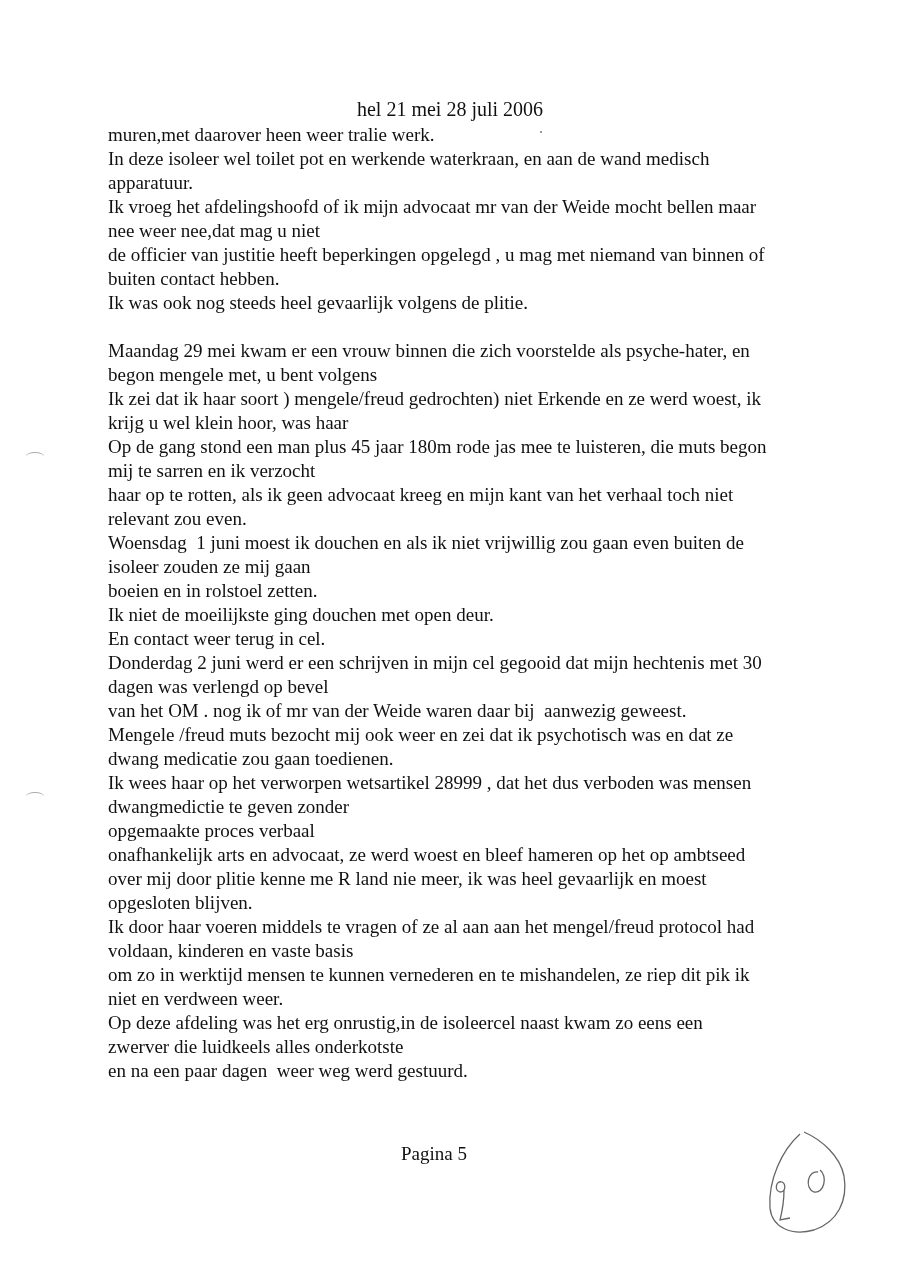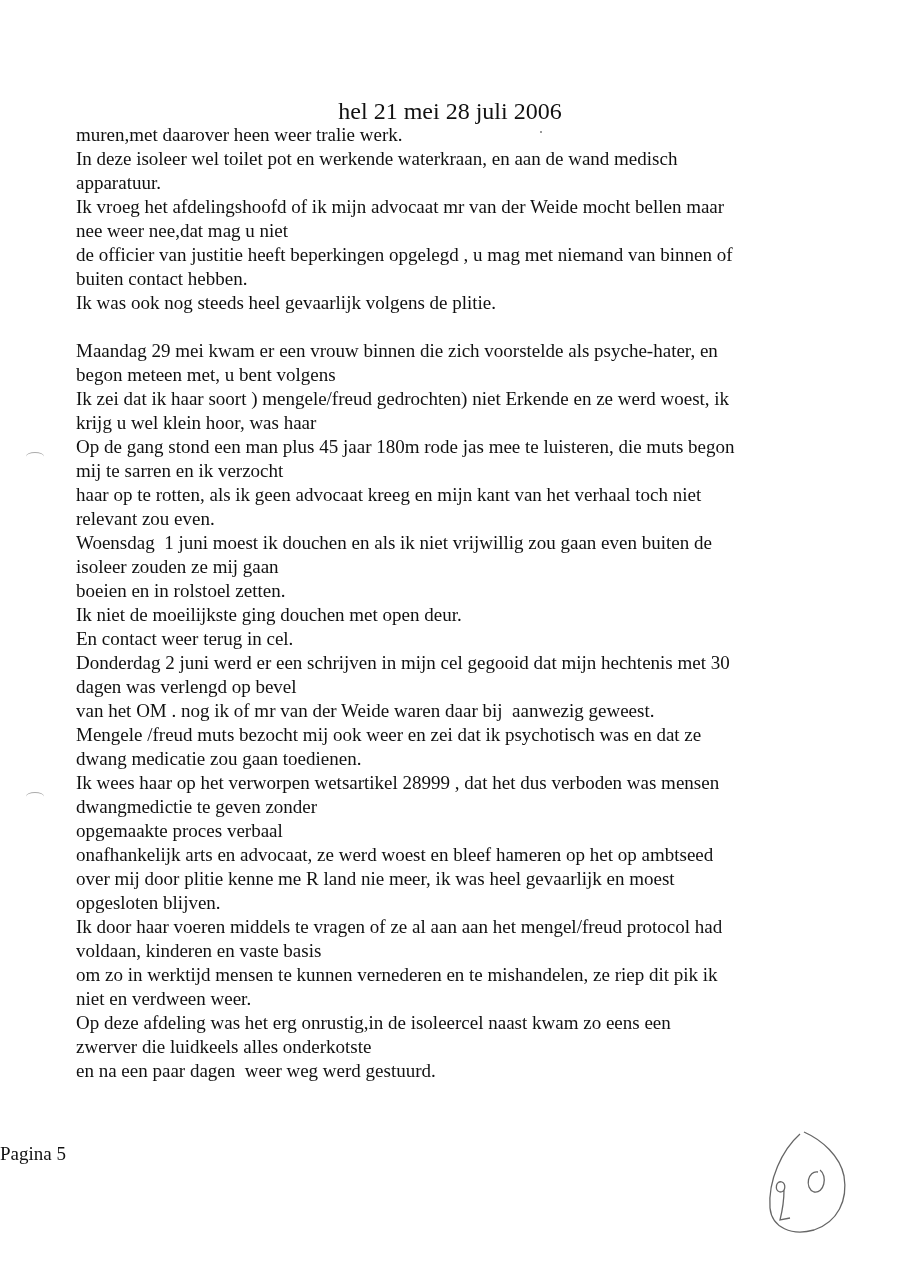--- a/index.html
+++ b/index.html
@@ -1,24 +1,24 @@
 <!DOCTYPE html>
 <html><head>
 <meta charset="utf-8">
 <style>
   html, body { margin: 0; padding: 0; background: #ffffff; }
   body { width: 900px; height: 1272px; position: relative; overflow: hidden;
          font-family: "Liberation Serif", serif; color: #111; }
   .page-title { position: absolute; top: 98px; left: 0; width: 900px; text-align: center;
-                font-size: 24px; }
+                font-size: 20px; }
   .body-text { position: absolute; top: 123px; left: 76px; width: 780px;
                font-size: 19px; line-height: 24px; }
-  .line { white-space: pre; height: 24px; }
+  .line { white-space: pre; height: 24px; margin-left: 32px; }
   .blank { height: 24px; }
-  .footer { position: absolute; top: 1143px; left: 0; width: 868px; text-align: left;
+  .footer { position: absolute; top: 1143px; left: 0; width: 868px; text-align: center;
             font-size: 19px; }
   .punch { position: absolute; left: 26px; width: 18px; height: 8px;
            border-top: 1px solid #aaa; border-radius: 50% 50% 0 0; }
   .stamp { position: absolute; left: 762px; top: 1130px; width: 88px; height: 108px; }
   .dot { position: absolute; left: 540px; top: 131px; width: 2px; height: 2px; background:#999; }
 </style>
 </head>
 <body>
 
 <div class="page-title">hel 21 mei 28 juli 2006</div>
@@ -28,21 +28,21 @@
   <div class="line">muren,met daarover heen weer tralie werk.</div>
   <div class="line">In deze isoleer wel toilet pot en werkende waterkraan, en aan de wand medisch</div>
   <div class="line">apparatuur.</div>
   <div class="line">Ik vroeg het afdelingshoofd of ik mijn advocaat mr van der Weide mocht bellen maar</div>
   <div class="line">nee weer nee,dat mag u niet</div>
   <div class="line">de officier van justitie heeft beperkingen opgelegd , u mag met niemand van binnen of</div>
   <div class="line">buiten contact hebben.</div>
   <div class="line">Ik was ook nog steeds heel gevaarlijk volgens de plitie.</div>
   <div class="line blank"></div>
   <div class="line">Maandag 29 mei kwam er een vrouw binnen die zich voorstelde als psyche-hater, en</div>
-  <div class="line">begon meteen met, u bent volgens</div>
+  <div class="line">begon mengele met, u bent volgens</div>
   <div class="line">Ik zei dat ik haar soort ) mengele/freud gedrochten) niet Erkende en ze werd woest, ik</div>
   <div class="line">krijg u wel klein hoor, was haar</div>
   <div class="line">Op de gang stond een man plus 45 jaar 180m rode jas mee te luisteren, die muts begon</div>
   <div class="line">mij te sarren en ik verzocht</div>
   <div class="line">haar op te rotten, als ik geen advocaat kreeg en mijn kant van het verhaal toch niet</div>
   <div class="line">relevant zou even.</div>
   <div class="line">Woensdag  1 juni moest ik douchen en als ik niet vrijwillig zou gaan even buiten de</div>
   <div class="line">isoleer zouden ze mij gaan</div>
   <div class="line">boeien en in rolstoel zetten.</div>
   <div class="line">Ik niet de moeilijkste ging douchen met open deur.</div>

